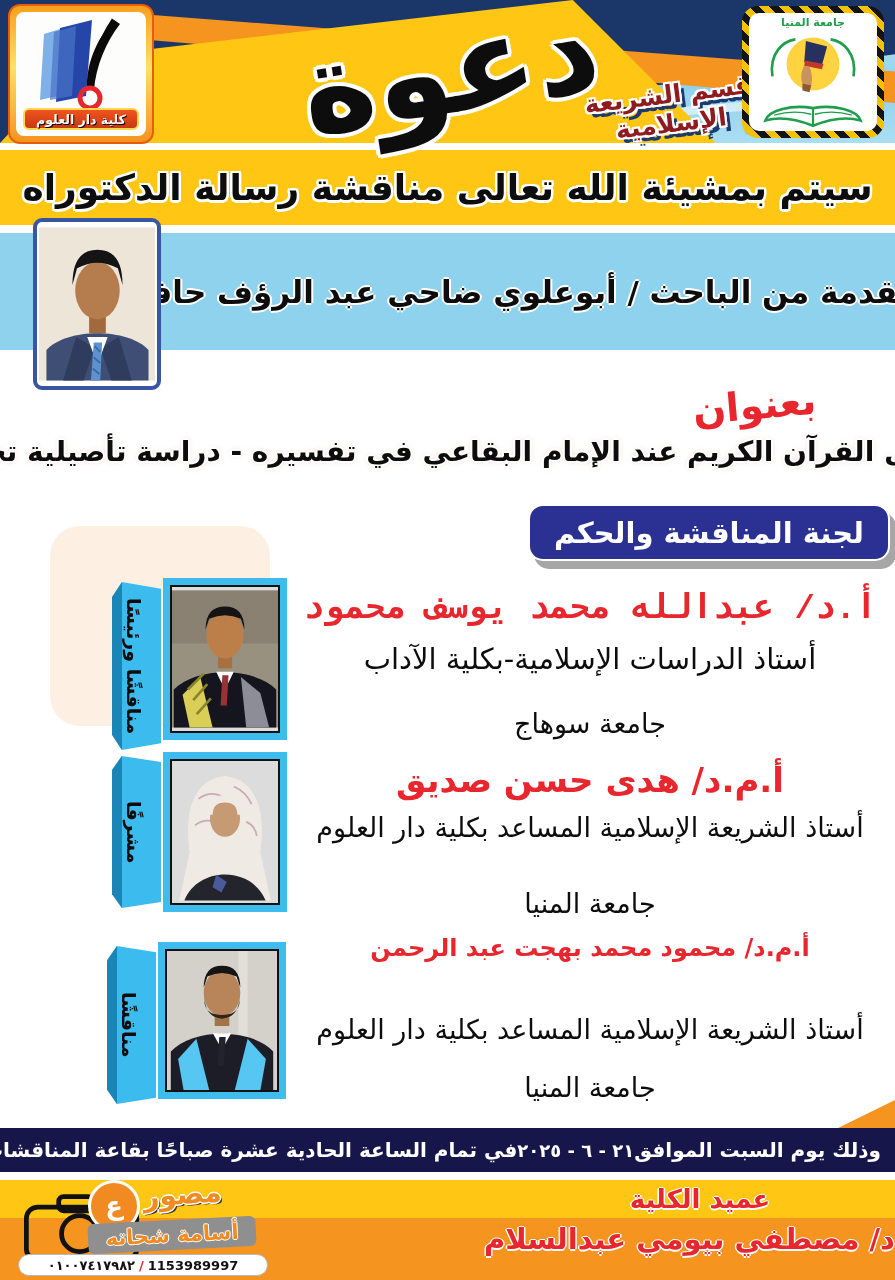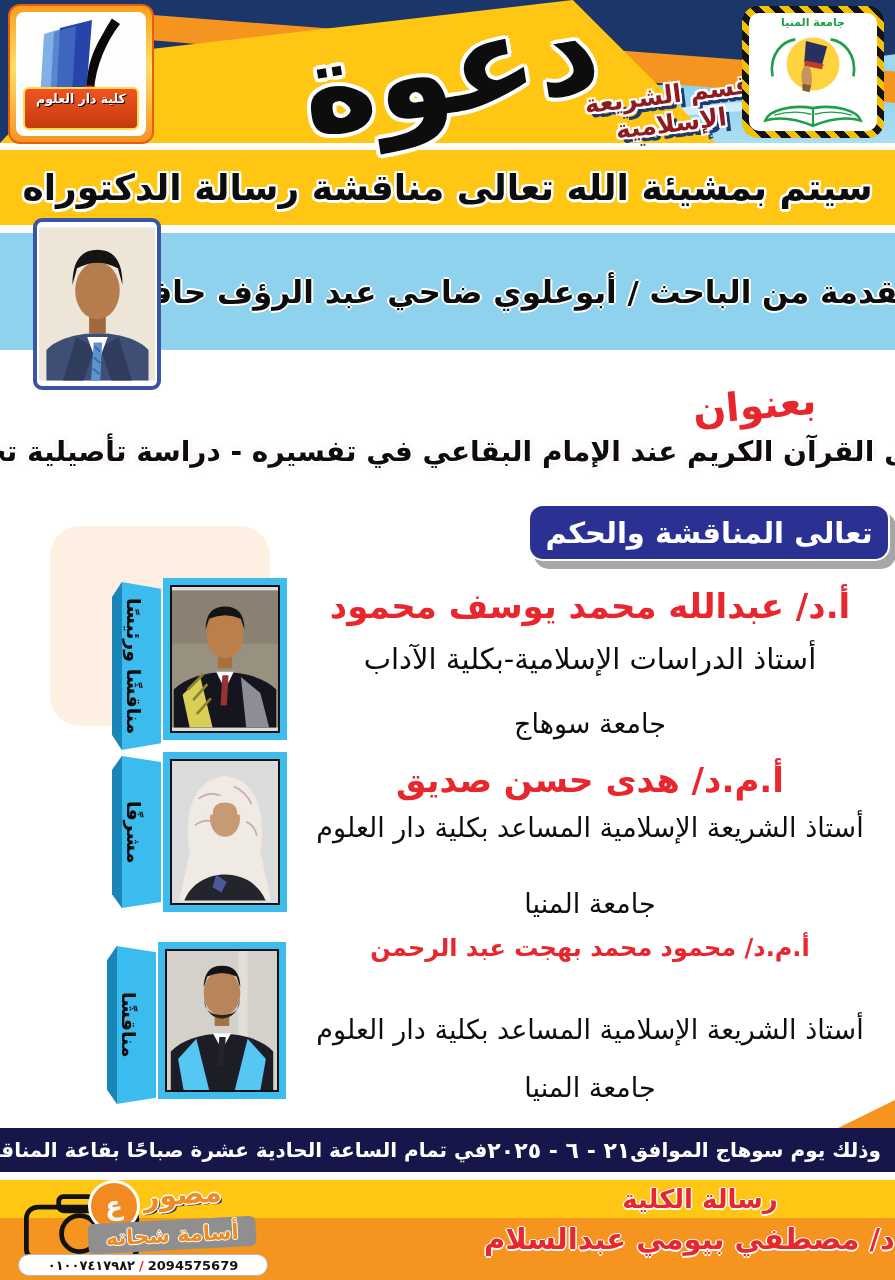--- a/index.html
+++ b/index.html
@@ -26,21 +26,21 @@
 
   .dept-label { position:absolute; left:552px; top:80px; width:235px; height:60px; z-index:4;
      font-size:25px; font-weight:900; color:#8e1b1f; text-align:center; transform:rotate(-7deg);
      text-shadow:2px 0 0 #fff,-2px 0 0 #fff,0 2px 0 #fff,0 -2px 0 #fff,2px 2px 0 #fff,-2px -2px 0 #fff,2px -2px 0 #fff,-2px 2px 0 #fff,5px 6px 0 #1d3a70; }
 
   
   .dar-logo { position:absolute; left:8px; top:4px; width:146px; height:140px; z-index:5;
      background:linear-gradient(180deg,#f7a01d,#ffe066 45%,#f5941f); border-radius:12px;
      border:2px solid #e85c0c; padding:6px; }
   .dar-inner { width:100%; height:100%; background:#fdfdfb; border-radius:8px; position:relative; overflow:hidden; }
-  .dar-banner { position:absolute; left:7px; bottom:6px; width:116px; height:43px;
+  .dar-banner { position:absolute; left:7px; bottom:6px; width:116px; height:22px;
      background:linear-gradient(180deg,#f0541f,#c63a10); border:2px solid #ffd84d; border-radius:6px;
      color:#fff; font-size:12.5px; font-weight:900; text-align:center; line-height:20px;
      text-shadow:1px 1px 0 #000; }
 
   
   .minia-logo { position:absolute; left:742px; top:6px; width:142px; height:132px; z-index:5;
      background:repeating-linear-gradient(45deg,#141414 0 7px,#f2c200 7px 14px); border-radius:16px; padding:7px; }
   .minia-inner { width:100%; height:100%; background:#fff; border-radius:10px; position:relative; overflow:hidden; text-align:center; }
   .minia-top { position:absolute; top:3px; left:0; width:100%; font-size:11px; font-weight:900; color:#1f9e4b; }
 
@@ -88,21 +88,21 @@
      text-shadow:1.5px 0 0 #fff,-1.5px 0 0 #fff,0 1.5px 0 #fff,0 -1.5px 0 #fff; }
   .mrole, .muni { font-weight:400; color:#0d0d0d;
      text-shadow:1.5px 0 0 #fff,-1.5px 0 0 #fff,0 1.5px 0 #fff,0 -1.5px 0 #fff; }
 
   
   .sched-triangle { position:absolute; left:838px; top:1100px; width:57px; height:28px; background:#f5941f;
      clip-path:polygon(100% 0,100% 100%,0 100%); }
   .sched-bar { position:absolute; left:0; top:1128px; width:895px; height:44px; background:#16164a;
      display:flex; align-items:center; justify-content:space-between; padding:0 14px;
      color:#fff; font-weight:900; font-size:20px; white-space:nowrap; z-index:2; }
-  .sched-bar .date { font-size:22px; letter-spacing:2px; }
+  .sched-bar .date { font-size:18px; letter-spacing:2px; }
 
   .band-bot-yellow { position:absolute; left:0; top:1180px; width:895px; height:38px; background:#ffc613; }
   .band-bot-orange { position:absolute; left:0; top:1218px; width:895px; height:62px; background:#f5941f; }
 
   .dean-label { position:absolute; left:520px; top:1184px; width:360px; text-align:center;
      font-size:26px; font-weight:900; color:#e8262d; z-index:3;
      text-shadow:1.5px 0 0 #fff,-1.5px 0 0 #fff,0 1.5px 0 #fff,0 -1.5px 0 #fff; }
   .dean-name { position:absolute; left:420px; top:1222px; width:560px; text-align:center;
      font-size:29px; font-weight:900; color:#e8262d; white-space:nowrap; z-index:3;
      text-shadow:1.5px 0 0 #fff,-1.5px 0 0 #fff,0 1.5px 0 #fff,0 -1.5px 0 #fff; }
@@ -189,21 +189,21 @@
       <path d="M86 118 L66 130 L78 165 L100 165 Z" fill="#2f3c5e"></path>
       <path d="M52 118 L74 118 L63 148 Z" fill="#fff"></path>
       <path d="M59 124 L68 124 L66 165 L56 165 Z" fill="#5e92cf"></path>
       <path d="M60 128 L66 134 M59 140 L66 146 M58 152 L65 158" stroke="#3a6aa8" stroke-width="2"></path>
     </svg>
   </div>
 
   <div class="title-label">بعنوان</div>
   <div class="thesis-title">( مشكل القرآن الكريم عند الإمام البقاعي في تفسيره - دراسة تأصيلية تحليلية )</div>
 
-  <div class="committee-badge">تعالى المناقشة والحكم</div>
+  <div class="committee-badge">لجنة المناقشة والحكم</div>
   <div class="peach-bg"></div>
 
   <div class="tab" style="left:112px; top:582px; height:168px;">
     <span>مناقشًا ورئيسًا</span>
   </div>
   <div class="pframe" style="left:163px; top:578px; width:124px; height:162px;">
     <div class="pin">
       <svg viewBox="0 0 120 155">
         <rect width="120" height="155" fill="#99917f"></rect>
         <rect width="120" height="60" fill="#8a8173"></rect>
@@ -212,21 +212,21 @@
         <path d="M38 44 Q38 18 60 18 Q82 18 82 44 L78 32 Q60 24 42 32 Z" fill="#141414"></path>
         <path d="M2 155 L2 112 C28 86 92 86 118 112 L118 155 Z" fill="#15151f"></path>
         <path d="M12 118 L32 98 L46 155 L20 155 Z" fill="#d9cf57"></path>
         <path d="M18 112 L36 94 M24 124 L40 106 M28 140 L44 122" stroke="#8a842e" stroke-width="3"></path>
         <path d="M78 98 L100 116 L110 155 L84 155 Z" fill="#8d8d97"></path>
         <path d="M50 92 L70 92 L60 112 Z" fill="#fff"></path>
         <path d="M57 96 L64 96 L62 130 L55 130 Z" fill="#993333"></path>
       </svg>
     </div>
   </div>
-  <div class="mtext mname" style="top:586px; font-size:34px;">أ.د/ عبدالله محمد يوسف محمود</div>
+  <div class="mtext mname" style="top:586px; font-size:34px;font-family:Liberation Mono, monospace;">أ.د/ عبدالله محمد يوسف محمود</div>
   <div class="mtext mrole" style="top:642px; font-size:29px;">أستاذ الدراسات الإسلامية-بكلية الآداب</div>
   <div class="mtext muni" style="top:708px; font-size:27px;text-align:center;">جامعة سوهاج</div>
 
   <div class="tab" style="left:112px; top:756px; height:152px;">
     <span>مشرفًا</span>
   </div>
   <div class="pframe" style="left:163px; top:752px; width:124px; height:160px;">
     <div class="pin">
       <svg viewBox="0 0 120 155">
         <rect width="120" height="155" fill="#dcdcdc"></rect>
@@ -262,41 +262,41 @@
         <path d="M57 94 L64 94 L62 126 L55 126 Z" fill="#23232e"></path>
       </svg>
     </div>
   </div>
   <div class="mtext mname" style="top:934px; font-size:24px;">أ.م.د/ محمود محمد بهجت عبد الرحمن</div>
   <div class="mtext mrole" style="top:1014px; font-size:27px;">أستاذ الشريعة الإسلامية المساعد بكلية دار العلوم</div>
   <div class="mtext muni" style="top:1072px; font-size:27px;">جامعة المنيا</div>
 
   <div class="sched-triangle"></div>
   <div class="sched-bar">
-    <span>وذلك يوم سوهاج  الموافق</span>
+    <span>وذلك يوم السبت  الموافق</span>
     <span class="date">٢١ - ٦ - ٢٠٢٥</span>
     <span>في تمام الساعة الحادية عشرة صباحًا بقاعة المناقشات بكلية دار العلوم</span>
   </div>
 
   <div class="band-bot-yellow"></div>
   <div class="band-bot-orange"></div>
 
-  <div class="dean-label">رسالة الكلية</div>
+  <div class="dean-label">عميد الكلية</div>
   <div class="dean-name">أ.د/ مصطفي بيومي عبدالسلام</div>
 
   <div class="photog">
     <svg class="cam" width="125" height="78" viewBox="0 0 130 82">
       <rect x="6" y="20" width="116" height="56" rx="12" fill="none" stroke="#111" stroke-width="5"></rect>
       <rect x="40" y="9" width="36" height="15" rx="5" fill="none" stroke="#111" stroke-width="5"></rect>
       <circle cx="62" cy="48" r="19" fill="none" stroke="#111" stroke-width="5"></circle>
       <circle cx="104" cy="32" r="4" fill="#111"></circle>
     </svg>
     <div class="lenscircle">ع</div>
     <div class="word">مصور</div>
     <div class="pname">أسامة شحاته</div>
     <div class="phones">
       <span>٠١٠٠٧٤١٧٩٨٢</span>
       <span class="slash">/</span>
-      <span>2094575679</span>
+      <span>1153989997</span>
     </div>
   </div>
 
 </div>
 
 </body></html>

